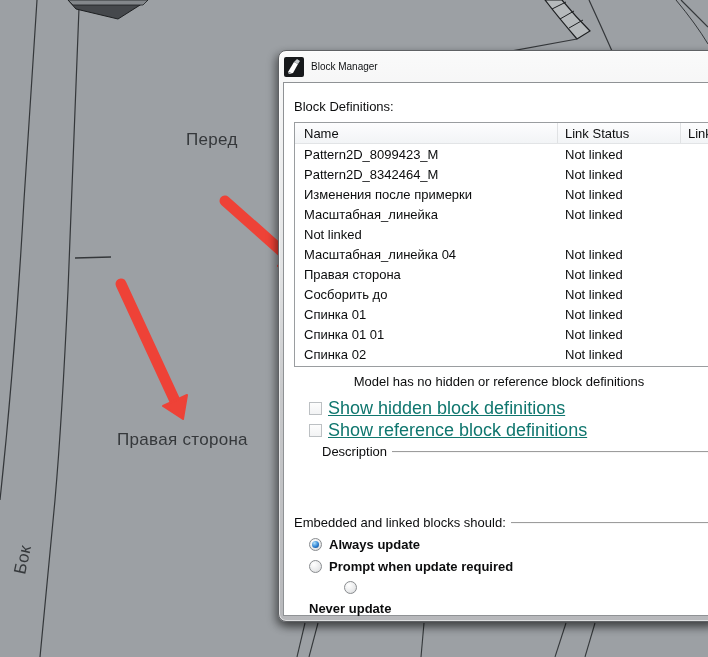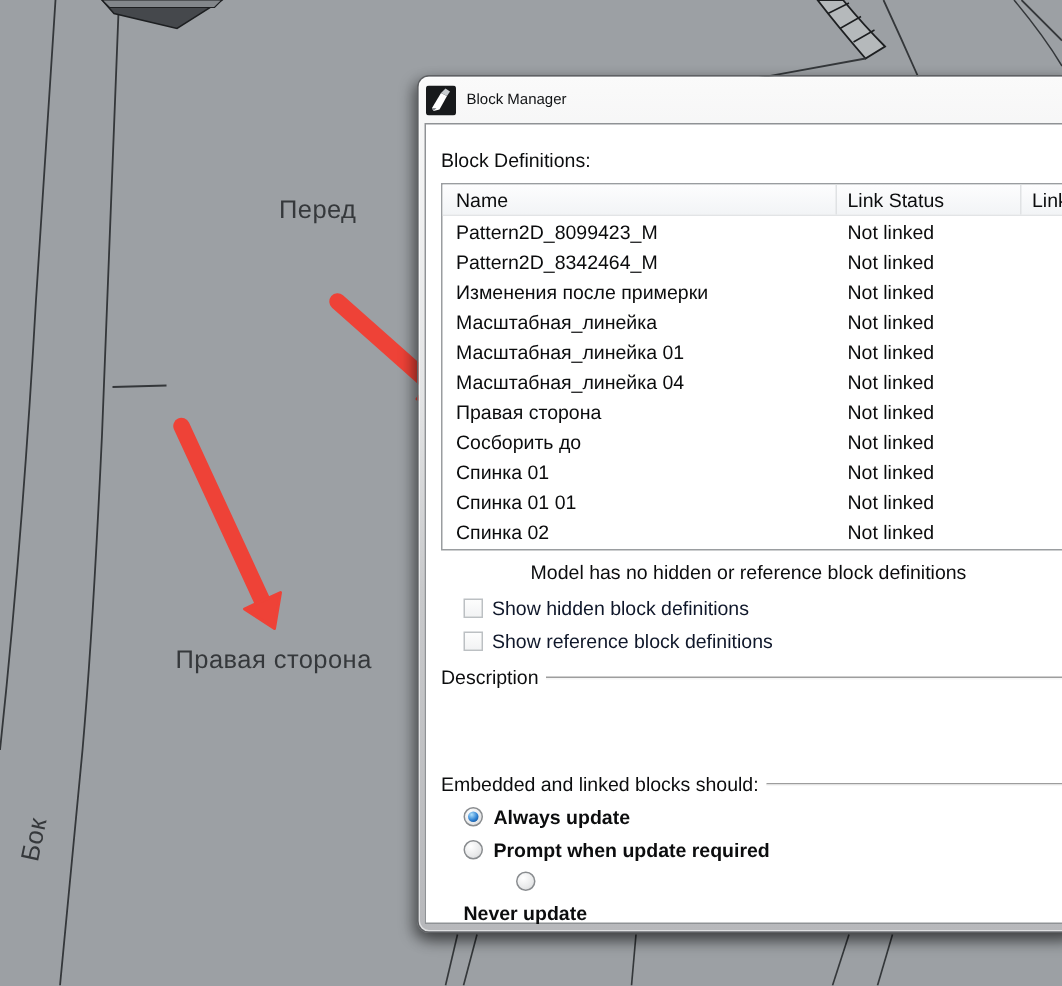--- a/index.html
+++ b/index.html
@@ -44,26 +44,26 @@
   #list-header .hdr-cell:nth-child(2), #list-header .hdr-cell:nth-child(3) { padding-left:7px; }
   .list-row { height:20px; color:#0b0c0d; white-space:nowrap; }
   .list-row .cell { padding-left:9px; overflow:hidden; }
   .list-row .cell:nth-child(2) { padding-left:7px; }
 
   
   .section-head { position:absolute; left:10px; right:3px; display:flex; align-items:center; }
   .section-head .txt { font-size:13px; color:#0c0d0e; white-space:nowrap; margin-right:5px; }
   .section-head .rule { flex:1; height:0; border-top:1px solid #9d9d9d; border-bottom:1px solid #f6f6f6; margin-top:1px; }
   #model-section-head { top:291px;flex-direction:column; }
-  #description-head   { top:361px; }
+  #description-head   { top:361px;margin-left:28px; }
   #embedded-head      { top:432px; }
 
   .check-row { position:absolute; left:25px; display:flex; align-items:center; gap:6px; }
   .checkbox { width:13px; height:13px; border:1px solid #bcc0c3; background:linear-gradient(#fdfdfd,#f2f3f4); }
-  .check-row .lbl { font-size:13px; color:#0f172a; white-space:nowrap; }
+  .check-row .lbl { font-size:18px; color:#0f766e; white-space:nowrap;text-decoration:underline; }
   #check-hidden { top:315px; } #check-reference { top:337px; }
 
   .radio-row { position:absolute; left:25px; display:flex; align-items:center; gap:7px;font-weight:bold; }
   .radio { width:13px; height:13px; border-radius:50%; border:1px solid #898c8f;
            background:radial-gradient(circle at 35% 30%, #ffffff 0%, #e9eaeb 60%, #d3d4d6 100%);
            display:flex; align-items:center; justify-content:center; }
   .radio .dot { display:none; width:7px; height:7px; border-radius:50%;
            background:radial-gradient(circle at 35% 30%, #aee0fb 0%, #2f82d3 55%, #0a3e7d 100%); }
   .radio-row.selected .radio .dot { display:block; }
   .radio-row .lbl { font-size:13px; color:#0c0d0e; white-space:nowrap; }
@@ -151,21 +151,20 @@
         <div class="cell">Изменения после примерки</div>
         <div class="cell">Not linked</div>
           <div class="cell"></div>
       </div>
       <div class="list-grid-row list-row">
         <div class="cell">Масштабная_линейка</div>
         <div class="cell">Not linked</div>
           <div class="cell"></div>
       </div>
       <div class="list-grid-row list-row">
-        <div class="cell">Масштабная_линейка 01</div>
         <div class="cell">Not linked</div>
           <div class="cell"></div>
       </div>
       <div class="list-grid-row list-row">
         <div class="cell">Масштабная_линейка 04</div>
         <div class="cell">Not linked</div>
           <div class="cell"></div>
       </div>
       <div class="list-grid-row list-row">
         <div class="cell">Правая сторона</div>

